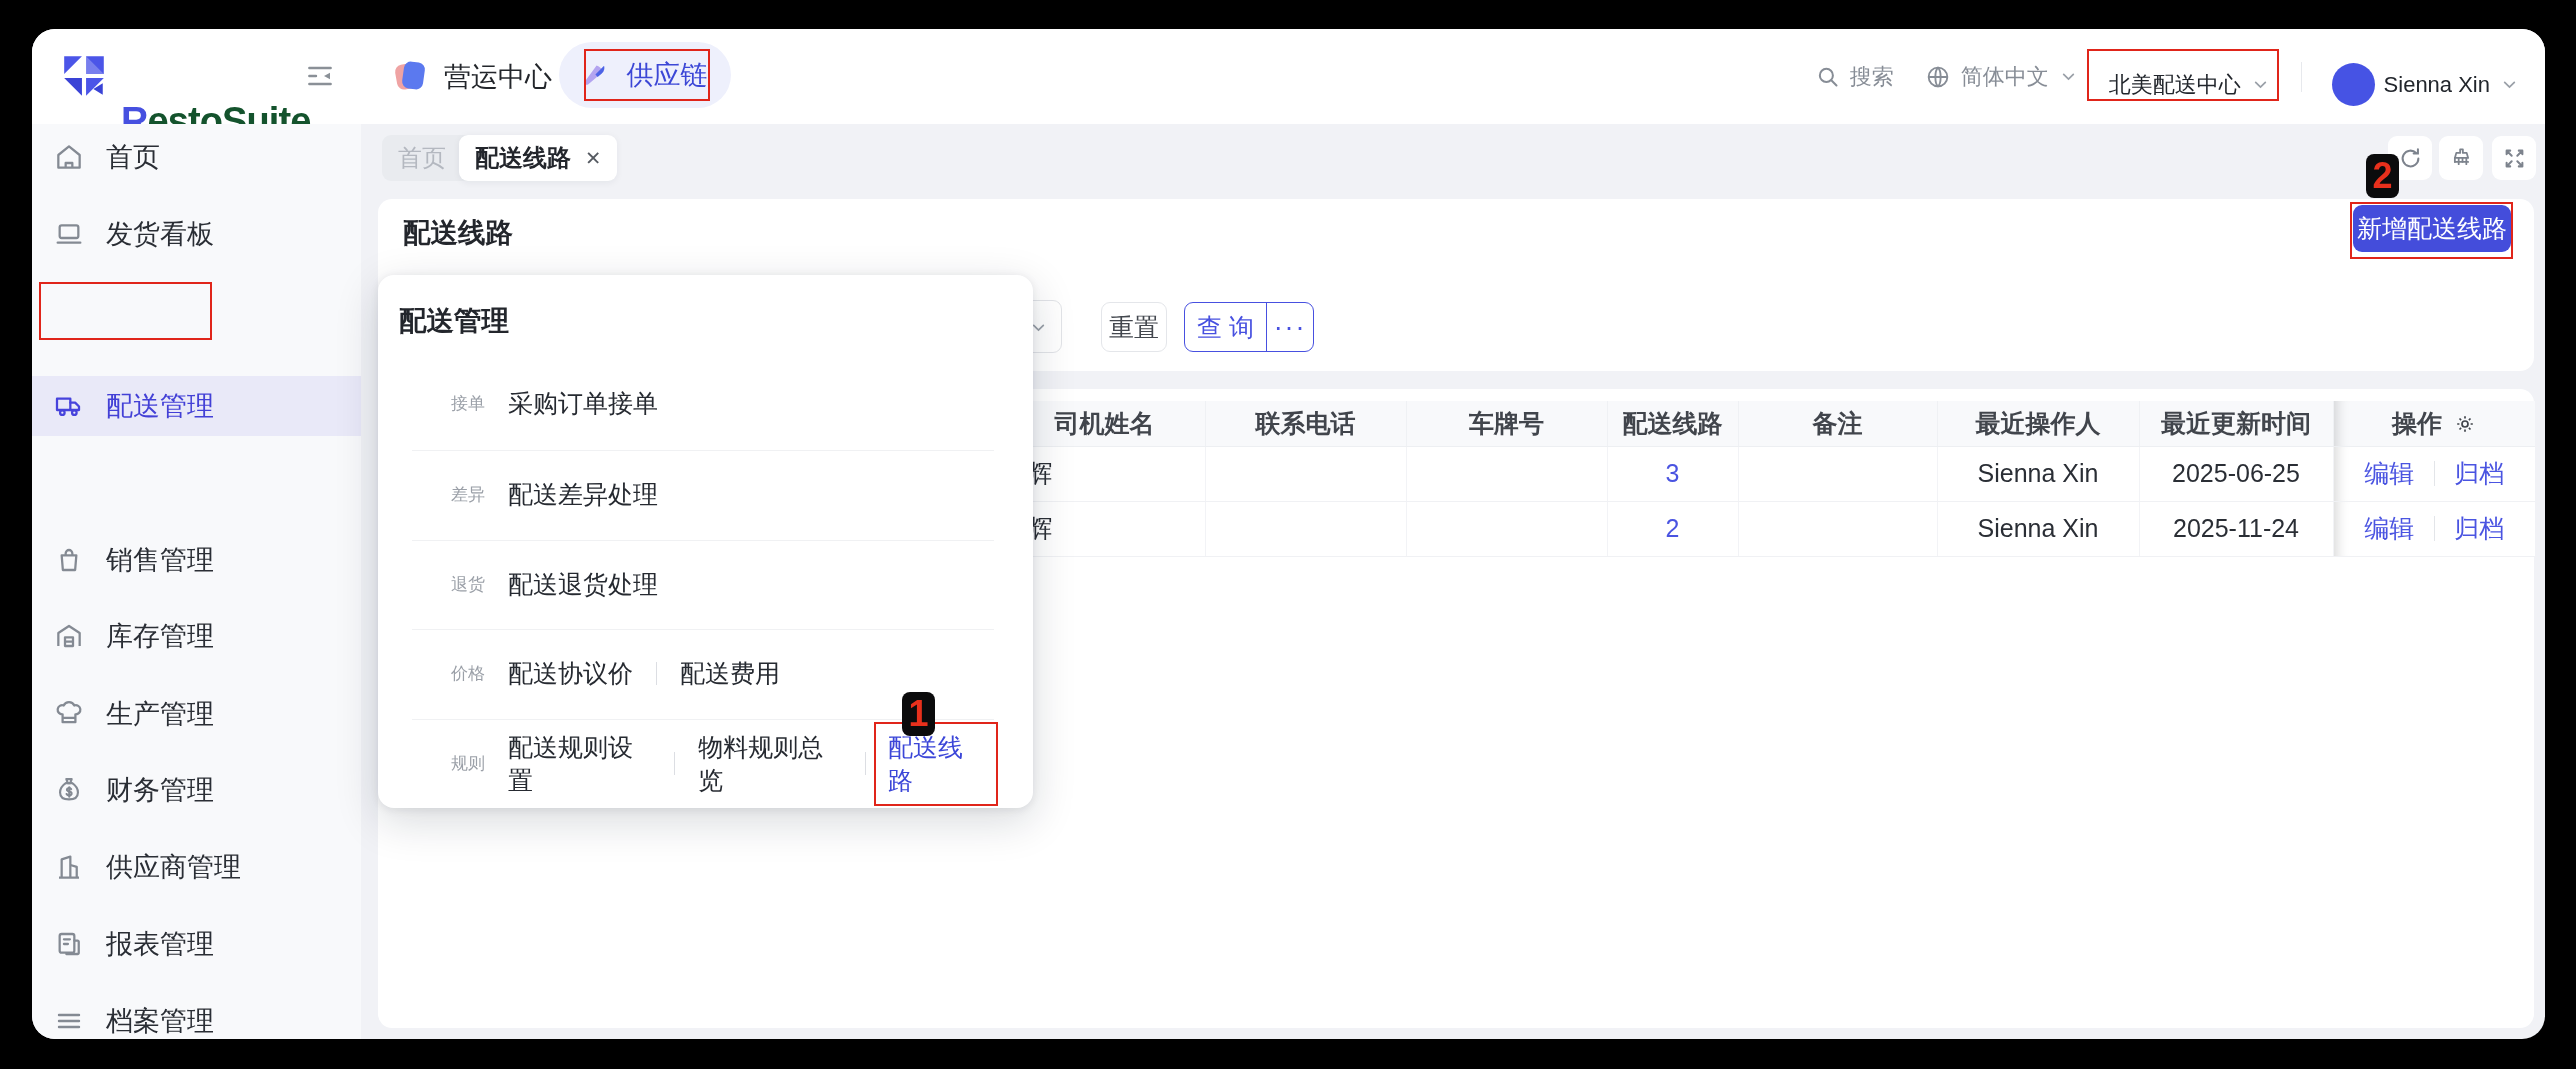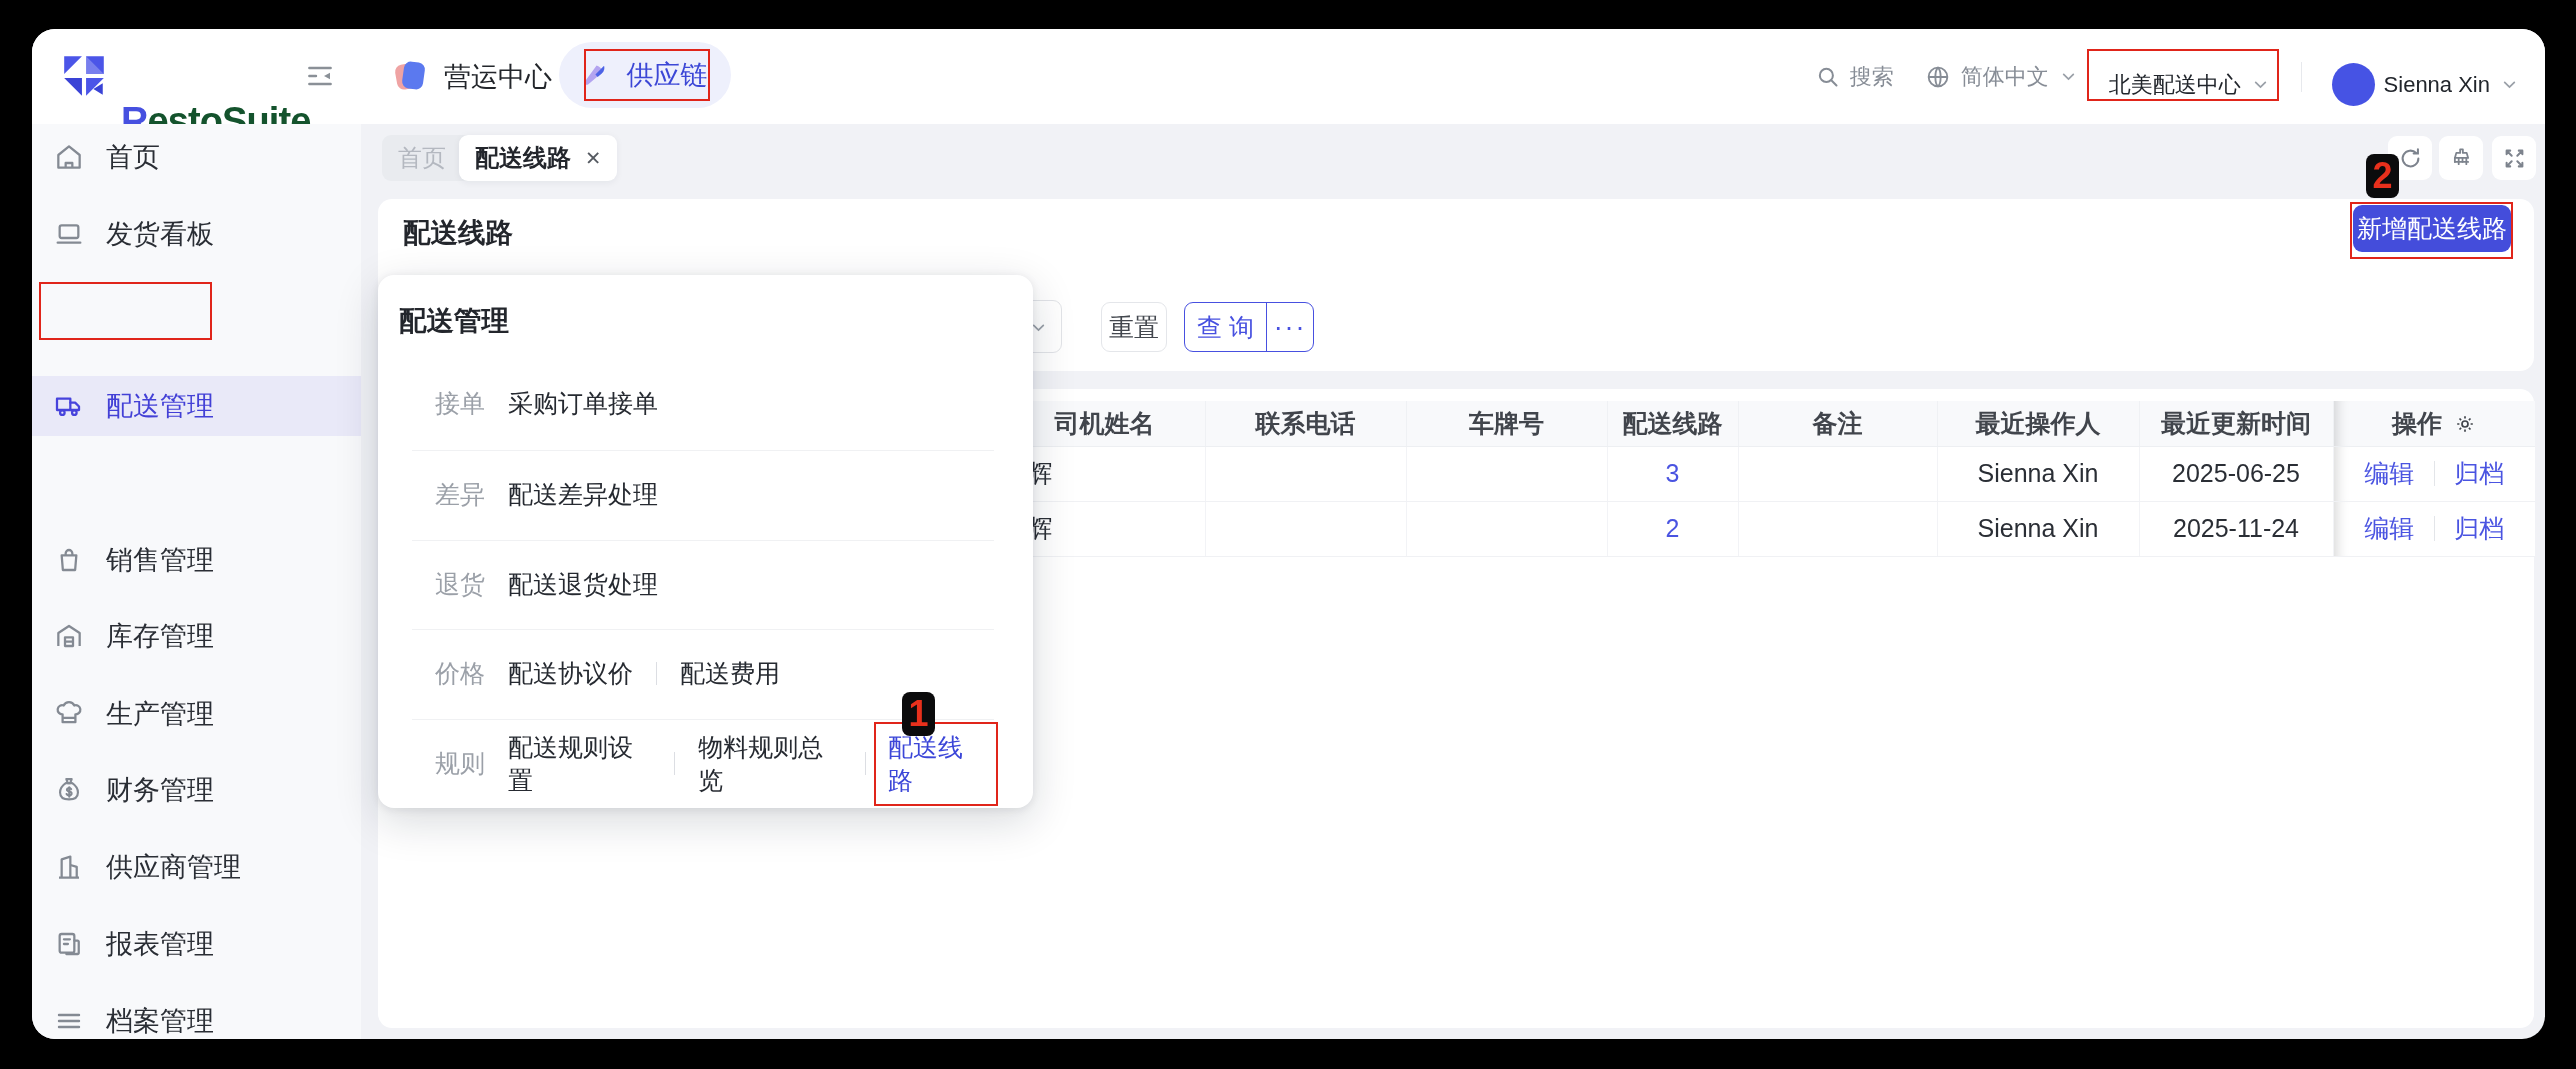--- a/index.html
+++ b/index.html
@@ -64,21 +64,21 @@
   .col-op { box-shadow:inset 16px 0 14px -14px rgba(0,0,0,.18); }
   .op-cell { display:flex; align-items:center; justify-content:center; gap:19.5px; }
   .op-sep { width:0.9px; height:25px; background:#e3e5e9; }
   .th-op { display:flex; align-items:center; justify-content:center; gap:10.7px; }
   .gear { width:24px; height:24px; color:#41454c; }
 
   
   .flyout { position:absolute; left:346px; top:246px; width:655px; height:533px; background:#fff; border-radius:16px; box-shadow:0 12.4px 44px rgba(15,23,42,.16), 0 1.8px 9px rgba(15,23,42,.08); z-index:20; }
   .flyout-title { position:absolute; left:21px; top:28px; font-size:27.5px; font-weight:700; color:#23262c; }
   .fly-row { position:absolute; left:34px; width:586px; height:89px; display:flex; align-items:center; }
-  .fly-cat { width:73px; text-align:right; font-size:25px; color:#9ba0a8; margin-right:23px; flex:0 0 auto; }
+  .fly-cat { width:73px; text-align:right; font-size:17px; color:#9ba0a8; margin-right:23px; flex:0 0 auto; }
   .fly-link { font-size:25px; color:#262a31; cursor:pointer; }
   .fly-link.active { color:#3b46d8; }
   .fly-sep { position:absolute; left:34px; width:582px; height:0.9px; background:#f0f1f3; }
   .vdiv { width:0.9px; height:23px; background:#dcdee3; margin:0 23px; }
 
   
   .anno-box { position:absolute; border:2.7px solid #e0251a; z-index:40; pointer-events:none; }
   .anno-badge { position:absolute; width:33px; height:44px; background:#0b0b0c; border-radius:8px; color:#e8301c; font-size:36px; font-weight:800; display:flex; align-items:center; justify-content:center; z-index:45; }
   .anno-inline { position:relative; border:2.7px solid #e0251a; padding:7px 12.4px; margin-left:-15px; }
 

